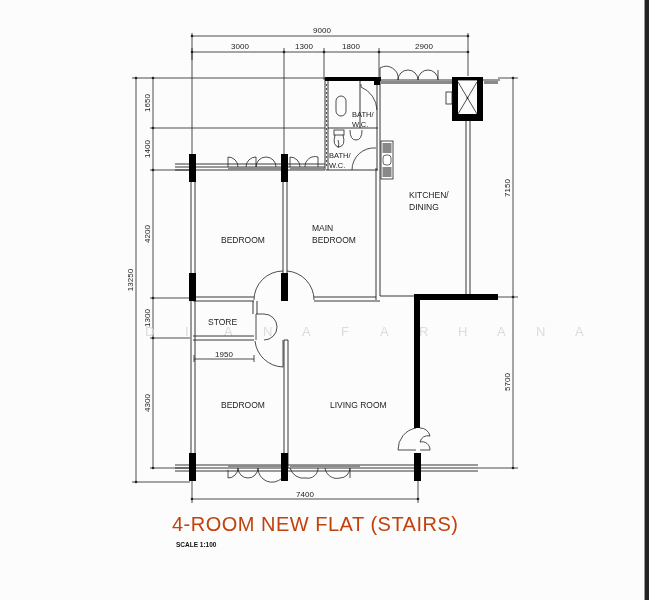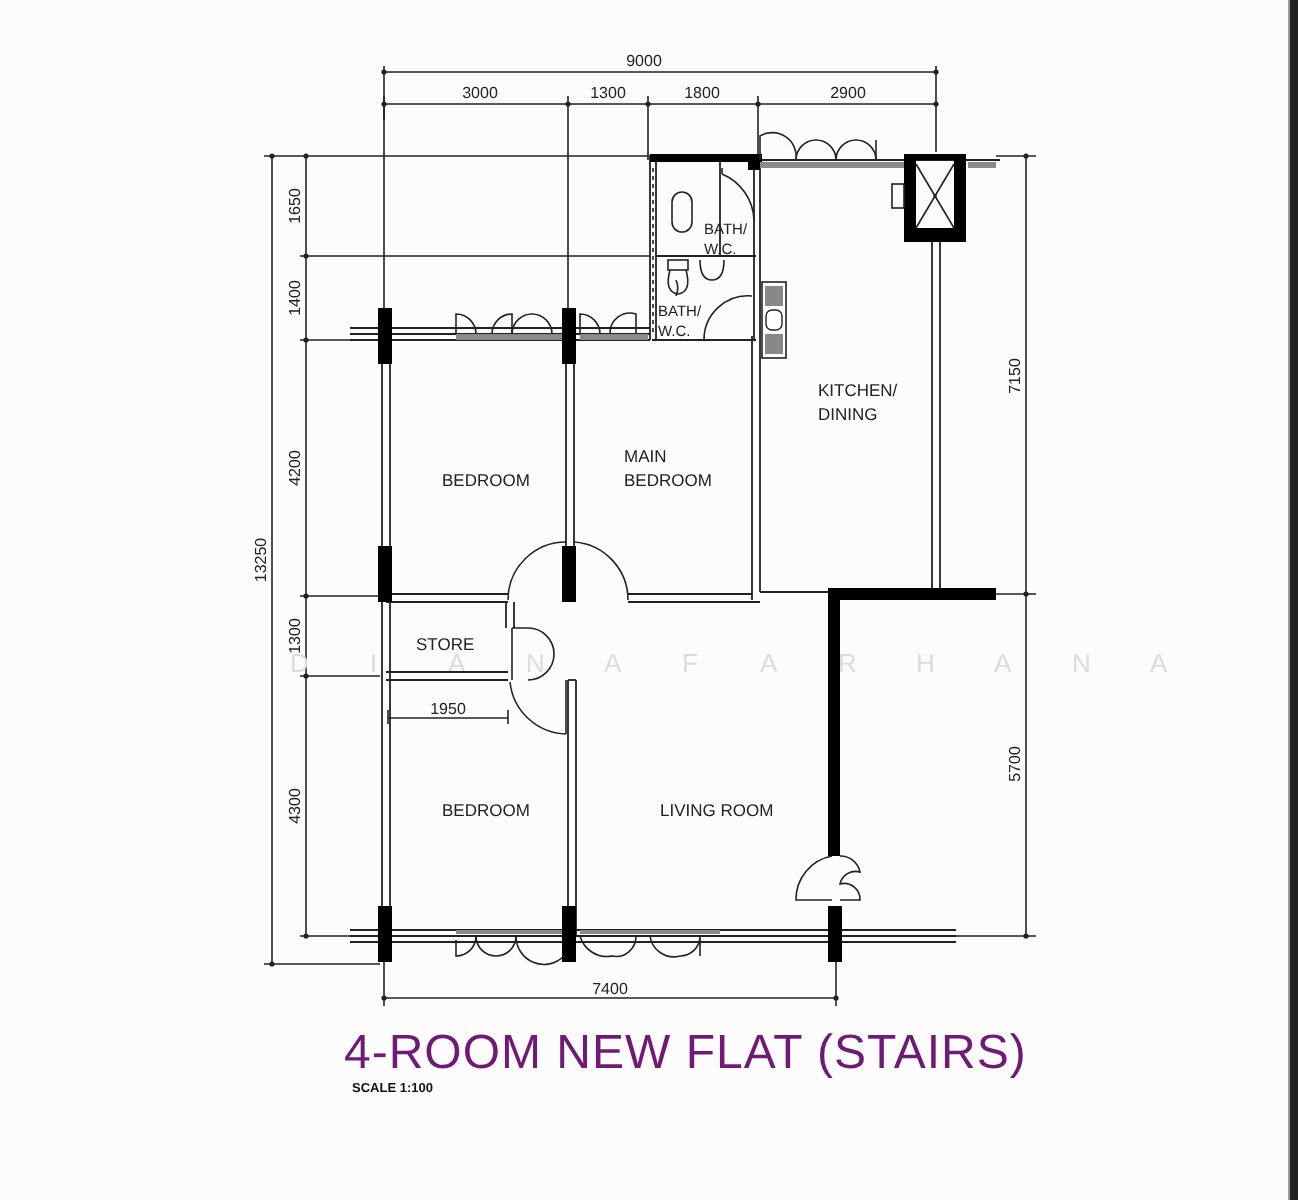--- a/index.html
+++ b/index.html
@@ -8,21 +8,21 @@
       background: #fcfcfc; position: relative;
       font-family: "Liberation Sans", sans-serif;
     }
     .plan { position: absolute; left: 0; top: 0; }
     .right-border { position: absolute; right: 0; top: 0; width: 4px; height: 600px; background: #222; }
     .right-border-inner { position: absolute; right: 4px; top: 0; width: 1px; height: 600px; background: #999; }
     svg text { font-family: "Liberation Sans", sans-serif; fill: #222; }
     .dim { font-size: 8px; }
     .room { font-size: 8.5px; }
     .wm { font-size: 13px; fill: #dcdcdc; letter-spacing: 0; }
-    .title { position: absolute; left: 172px; top: 513px; font-size: 24px; color: #701a75; letter-spacing: 0.5px; font-weight: normal; }
+    .title { position: absolute; left: 172px; top: 513px; font-size: 20px; color: #c2410c; letter-spacing: 0.5px; font-weight: normal; }
     .scale { position: absolute; left: 176px; top: 541px; font-size: 6.5px; color: #111; font-weight: bold; }
   </style>
 </head>
 <body>
 
 <svg class="plan" width="649" height="600" viewBox="0 0 649 600" xmlns="http://www.w3.org/2000/svg">
 
   <g stroke="#222" stroke-width="0.8" fill="none">
 
     <line x1="192" y1="36" x2="468" y2="36"></line>

